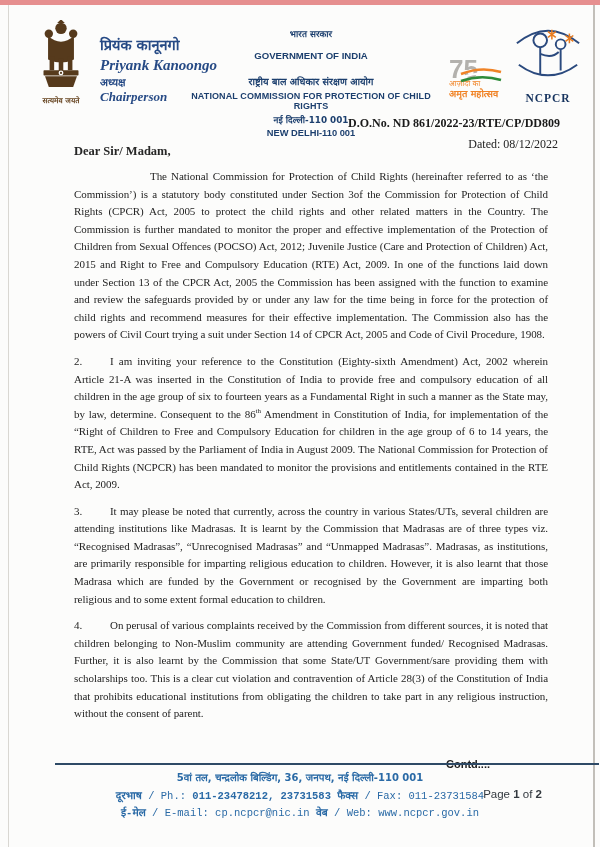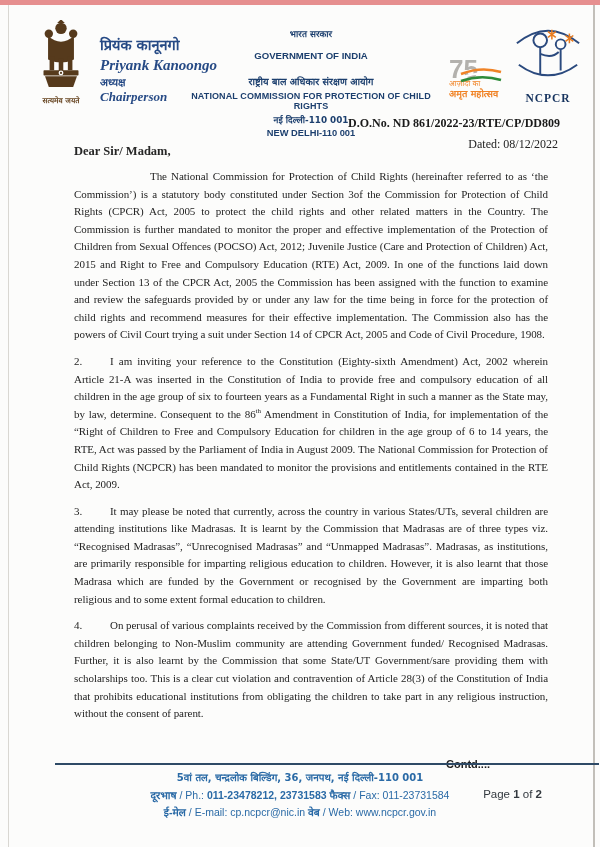--- a/index.html
+++ b/index.html
@@ -54,21 +54,21 @@
   .para .pnum { display:inline-block; width:36px; text-indent:0; }
   .para sup, .sup { font-size:7px; vertical-align:super; line-height:0; }
   .contd { position:absolute; top:758px; right:110px; font-family:"Liberation Sans", sans-serif; font-size:11px; font-weight:bold; color:#1d1d1d; }
 
   
   .footer-rule { position:absolute; top:763px; left:55px; right:1px; height:2px; background:#2e4a66; }
   .footer-block { position:absolute; top:770px; left:40px; right:40px; text-align:center; color:#2a6aa6; font-family:"Liberation Sans", sans-serif; }
   .f-line { margin-bottom:3.5px; }
   .f-hi { font-family:"DejaVu Sans", sans-serif; font-size:10px; font-weight:bold; color:#2a6aa6; }
   .f-en { font-size:11px; font-weight:bold; color:#1f4d7d; }
-  .f-mixed { font-size:10.5px; color:#2a6aa6; font-family:Liberation Sans, sans-serif; }
+  .f-mixed { font-size:10.5px; color:#2a6aa6; font-family:Liberation Mono, monospace; }
   .f-mixed .b { font-weight:bold; }
   .page-info { position:absolute; top:788px; right:58px; font-family:"Liberation Sans", sans-serif; font-size:11.5px; color:#33393f; }
   .page-info .b { font-weight:bold; }
 </style>
 </head>
 <body>
 
 <div class="page">
   <div class="top-bar"></div>
   <div class="edge-left"></div>

